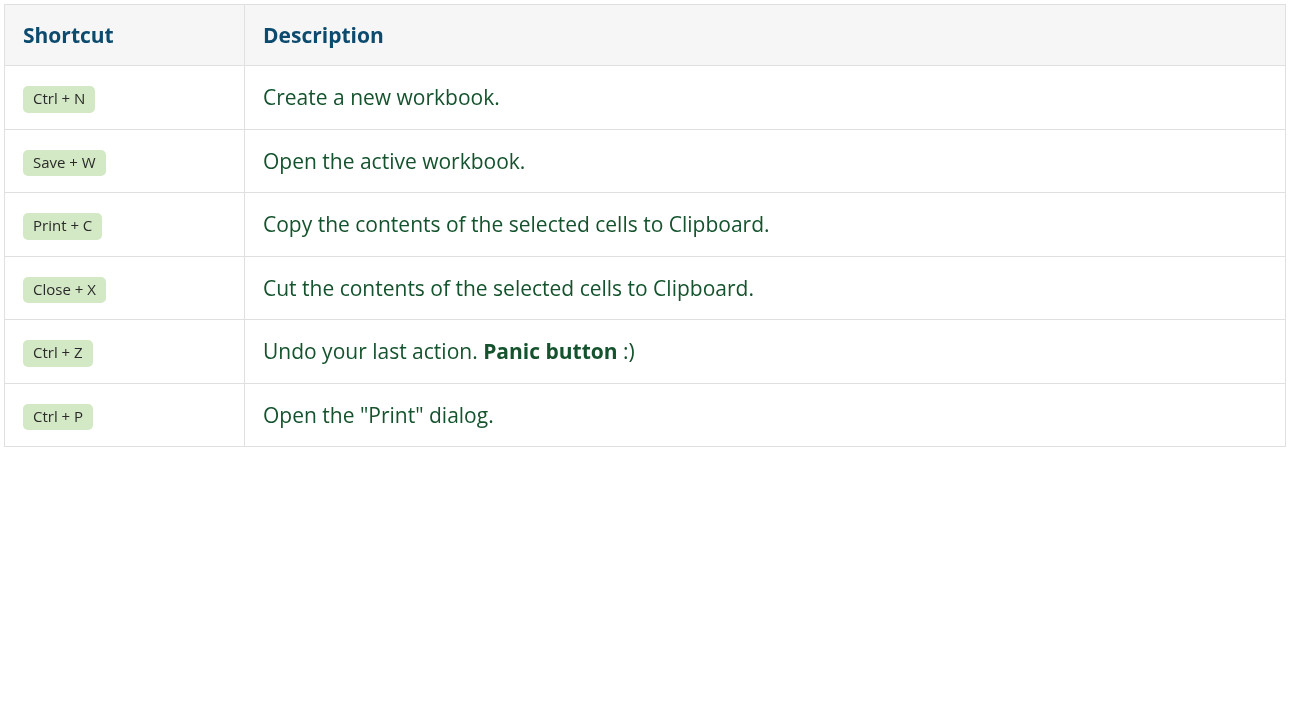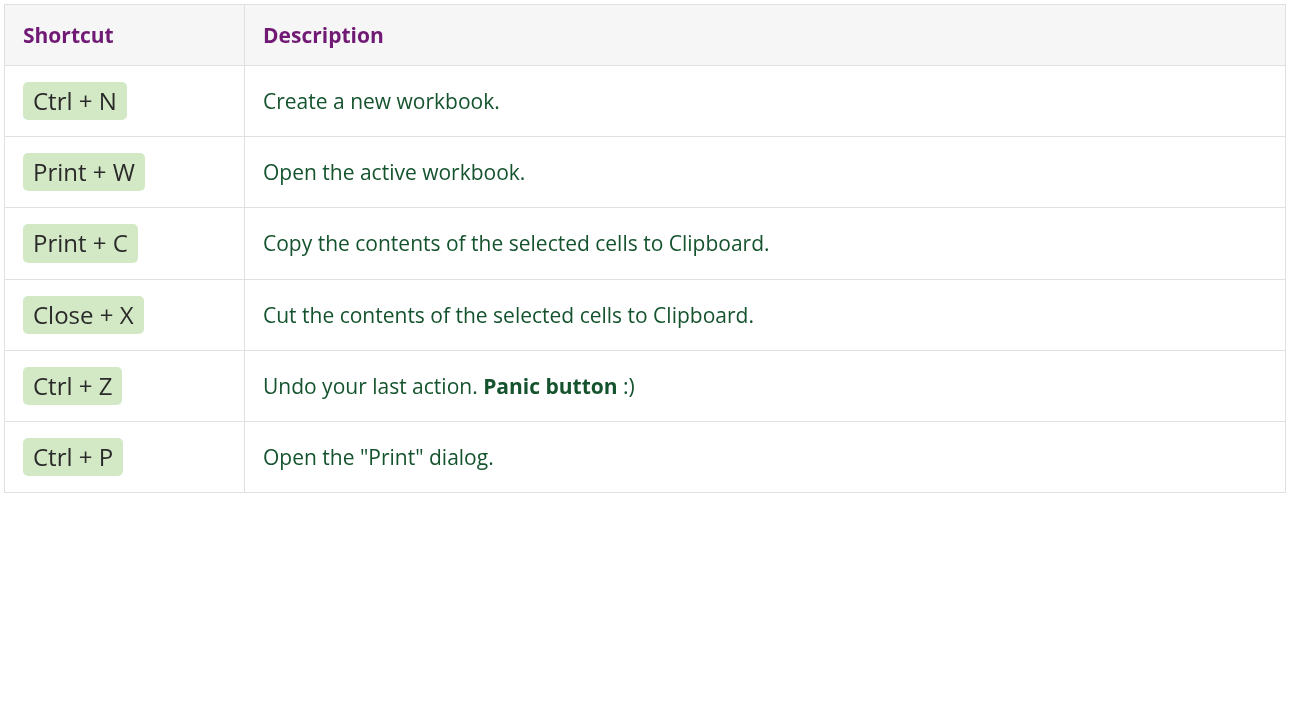--- a/index.html
+++ b/index.html
@@ -18,30 +18,30 @@
   }
   th, td {
     border: 1px solid #e0e0e0;
     text-align: left;
     vertical-align: middle;
     padding: 16px 18px;
   }
   th {
     background: #f6f6f6;
     font-weight: 700;
-    color: #701a75;
+    color: #0c4a6e;
   }
   col.shortcut-col { width: 240px; }
   .kbd {
     display: inline-block;
     background: #d3e8c4;
     border-radius: 5px;
     padding: 3px 10px 4px 10px;
     color: #2a2a2a;
-    font-size: 24px;
+    font-size: 15px;
     line-height: 1.3;
   }
   .bold { font-weight: 700; }
   td.desc { color: #14532d; }
 </style>
 </head>
 <body>
 
 <table>
   <colgroup>
@@ -53,21 +53,21 @@
       <th>Shortcut</th>
       <th>Description</th>
     </tr>
   </thead>
   <tbody>
     <tr>
       <td><span class="kbd">Ctrl + N</span></td>
       <td class="desc"><span>Create a new workbook.</span><span class="bold"></span><span></span></td>
     </tr>
     <tr>
-      <td><span class="kbd">Print + W</span></td>
+      <td><span class="kbd">Save + W</span></td>
       <td class="desc"><span>Open the active workbook.</span><span class="bold"></span><span></span></td>
     </tr>
     <tr>
       <td><span class="kbd">Print + C</span></td>
       <td class="desc"><span>Copy the contents of the selected cells to Clipboard.</span><span class="bold"></span><span></span></td>
     </tr>
     <tr>
       <td><span class="kbd">Close + X</span></td>
       <td class="desc"><span>Cut the contents of the selected cells to Clipboard.</span><span class="bold"></span><span></span></td>
     </tr>

